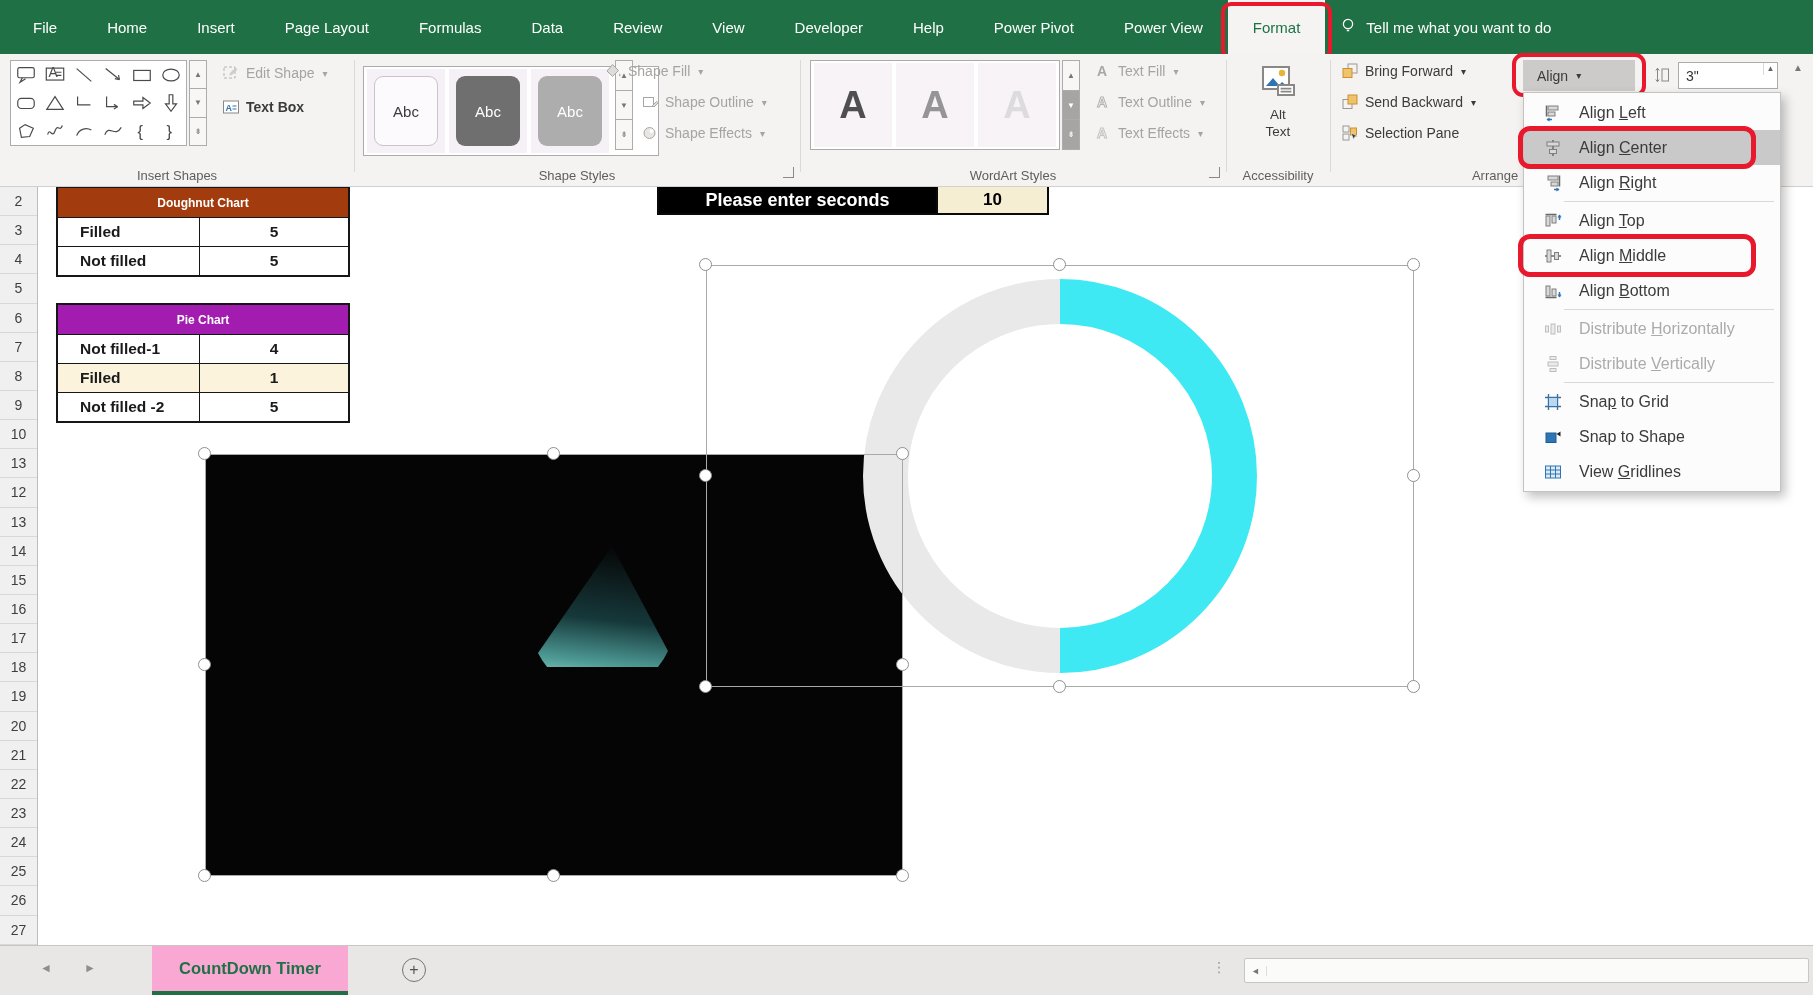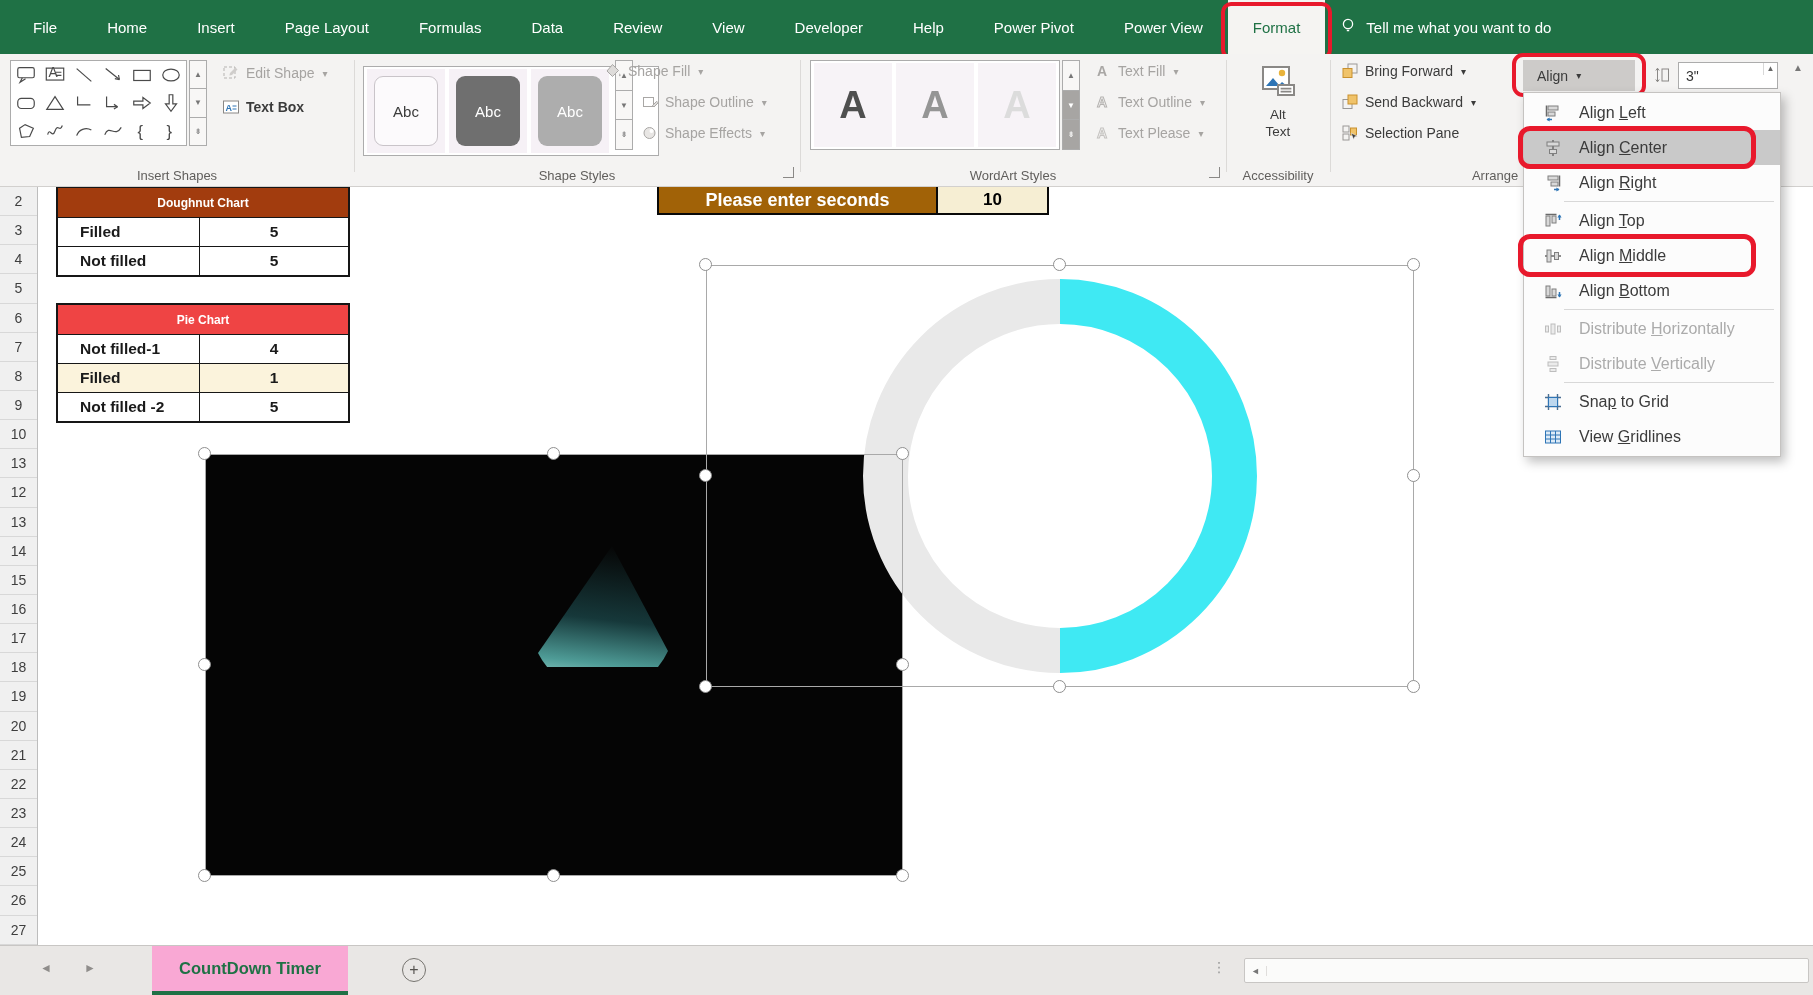--- a/index.html
+++ b/index.html
@@ -334,21 +334,21 @@
   <div class="rbtn dis dd" style="left:1094px;top:39px;">
     <span class="ric"><svg viewBox="0 0 18 18">
           <text x="3" y="14" font-size="14" font-weight="bold" fill="none" stroke="#B5B3B1">A</text>
         </svg></span>
     <span>Text Outline</span>
   </div>
   <div class="rbtn dis dd" style="left:1094px;top:70px;">
     <span class="ric"><svg viewBox="0 0 18 18">
           <text x="3" y="14" font-size="14" font-weight="bold" fill="none" stroke="#C5C3C1">A</text>
         </svg></span>
-    <span>Text Please</span>
+    <span>Text Effects</span>
   </div>
   <div class="launcher" style="left:1209px;bottom:8px;"></div>
   <div class="glabel" style="left:800px;width:426px;">WordArt Styles</div>
 
   <div class="alt-btn">
     <svg viewBox="0 0 18 17">
         <rect x="1.5" y="1.5" width="13" height="11" fill="#fff" stroke="#8A8886"></rect>
         <circle cx="11" cy="4.5" r="1.6" fill="#E9B33B"></circle>
         <path d="M3 11l3.5-4 3 3.5 1.5-1.5 2.5 2z" fill="#2E75B6"></path>
         <rect x="9" y="10.5" width="8" height="5" fill="#fff" stroke="#8A8886"></rect>
@@ -480,20 +480,27 @@
         </svg></span>
       <span>Distribute <u>V</u>ertically</span>
     </div>
     <div class="msep"></div>
     <div class="mitem">
       <span class="mi"><svg viewBox="0 0 18 18">
           <path d="M4.5 1v16M13.5 1v16M1 4.5h16M1 13.5h16" stroke="#4A6E92" stroke-width="1.4"></path>
           <rect x="4.5" y="4.5" width="9" height="9" fill="#BDD7EE" stroke="#2E75B6"></rect>
         </svg></span>
       <span>Sna<u>p</u> to Grid</span>
+    </div>
+    <div class="mitem">
+      <span class="mi"><svg viewBox="0 0 18 18">
+          <rect x="2" y="5" width="10" height="9.5" fill="#2E75B6" stroke="#1F5C96"></rect>
+          <path d="M16.5 3.5L12.5 6l4 2.5z" fill="#222"></path>
+        </svg></span>
+      <span>Snap to Shape</span>
     </div>
     <div class="mitem">
       <span class="mi"><svg viewBox="0 0 18 18">
           <rect x="1.5" y="3" width="15" height="12" fill="#DDEBF7" stroke="#2E75B6"></rect>
           <path d="M1.5 7h15M1.5 11h15M6.5 3v12M11.5 3v12" stroke="#2E75B6" stroke-width="1"></path>
         </svg></span>
       <span>View <u>G</u>ridlines</span>
     </div>
   </div>
 
@@ -533,36 +540,36 @@
         <div class="lc">Filled</div>
         <div class="vc">5</div>
       </div>
       <div class="xtr">
         <div class="lc">Not filled</div>
         <div class="vc">5</div>
       </div>
     </div>
 
   <div class="xtable" style="top:116px;" id="pie-table">
-    <div class="xth" style="background: #ef4444;">Pie Chart</div>
+    <div class="xth" style="background: #a21caf;">Pie Chart</div>
   <div class="xtr">
         <div class="lc">Not filled-1</div>
         <div class="vc">4</div>
       </div>
       <div class="xtr" style="background: rgb(251, 243, 220);">
         <div class="lc">Filled</div>
         <div class="vc">1</div>
       </div>
       <div class="xtr">
         <div class="lc">Not filled -2</div>
         <div class="vc">5</div>
       </div>
     </div>
 
-  <div class="seconds-label" style="background: #a16207;">Please enter seconds</div>
+  <div class="seconds-label" style="background: #000000;">Please enter seconds</div>
   <div class="seconds-value" style="background: rgb(246, 238, 211);">10</div>
 
   <div class="blackrect" id="black-rect" style="background: rgb(5, 5, 5);">
     <svg class="wedge" viewBox="0 0 160 125">
       <defs>
         <linearGradient id="wg" x1="0.55" y1="0" x2="0.45" y2="1">
           <stop offset="0" stop-color="#060606"></stop>
             <stop offset="0.5" stop-color="#16383A"></stop>
           <stop offset="0.8" stop-color="#4E9B96"></stop>
             <stop offset="1" stop-color="#A8DDD6"></stop>

